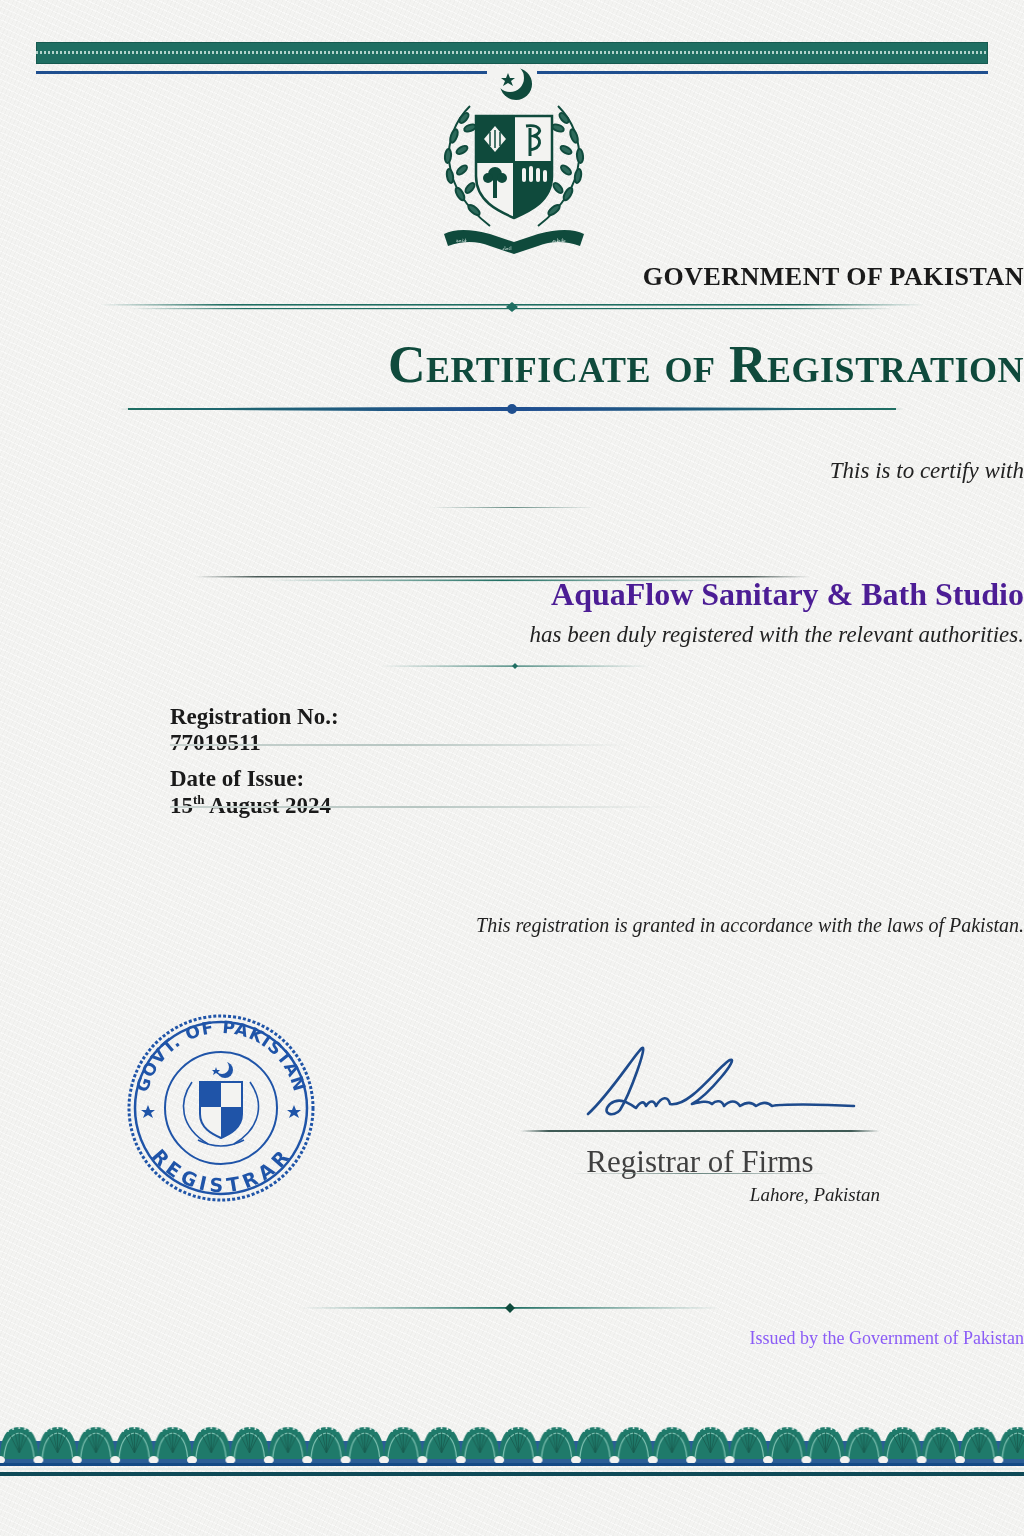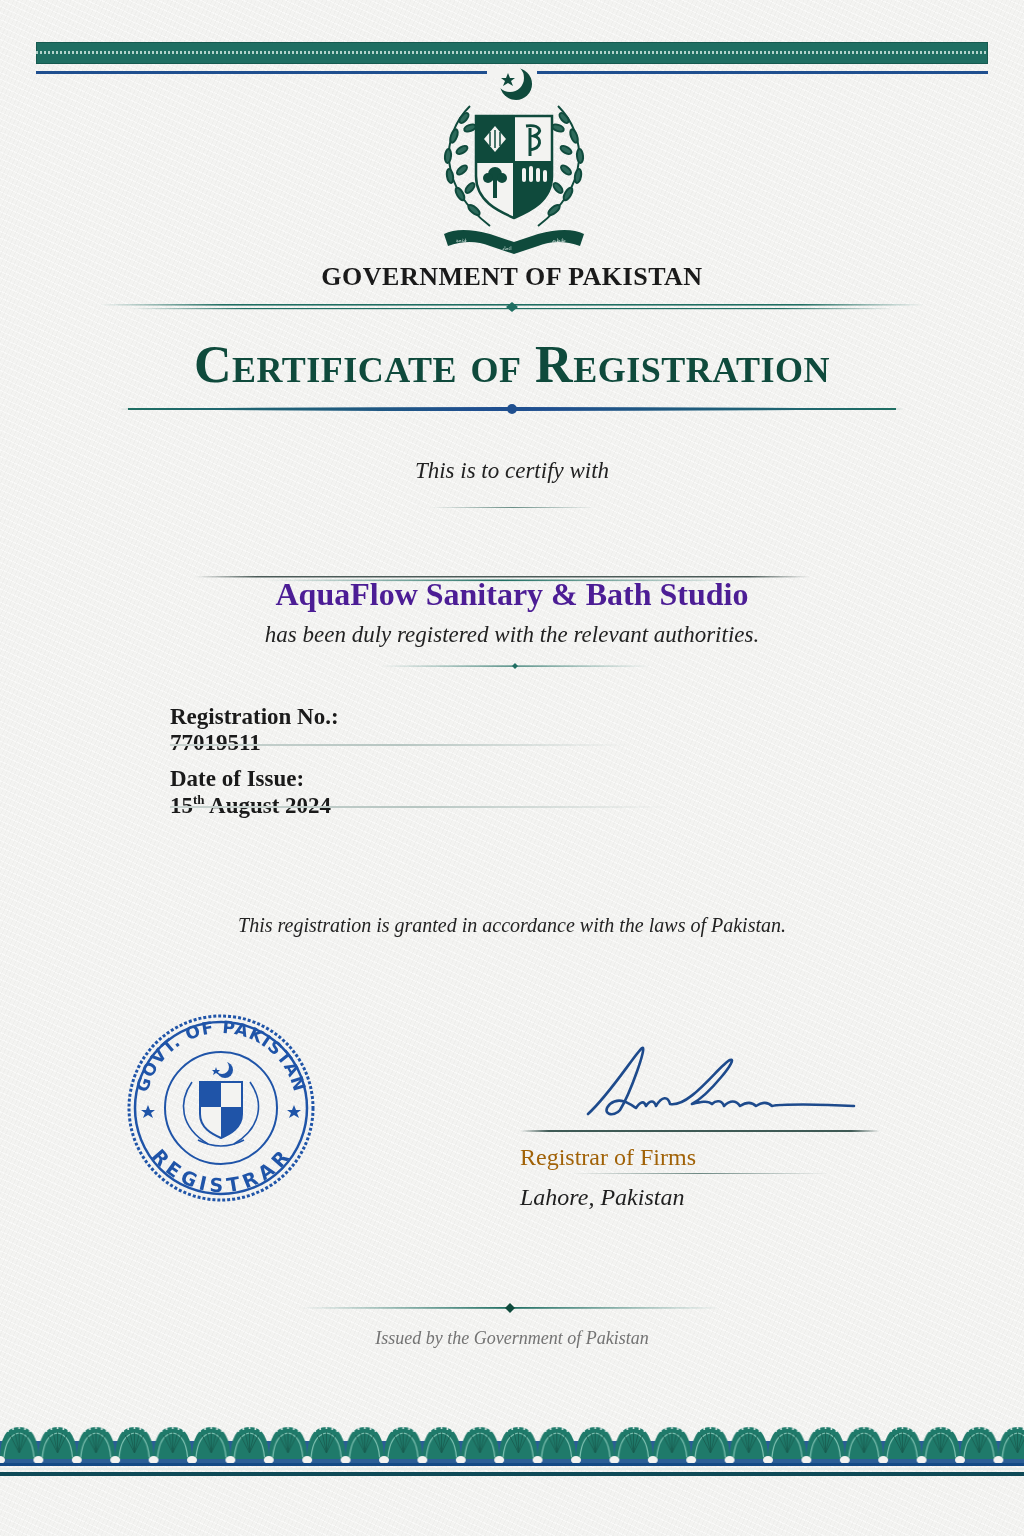--- a/index.html
+++ b/index.html
@@ -6,21 +6,21 @@
   body {
     width:1024px; height:1536px; position:relative; overflow:hidden;
     background:#f3f3f1;
     background-image:
       repeating-linear-gradient(115deg, rgba(0,0,0,0.018) 0px, rgba(0,0,0,0.018) 1px, transparent 1px, transparent 4px),
       repeating-linear-gradient(25deg, rgba(255,255,255,0.5) 0px, rgba(255,255,255,0.5) 1px, transparent 1px, transparent 6px);
     font-family: "Liberation Serif", "DejaVu Serif", serif;
     color:#161616;
   }
   .abs { position:absolute; }
-  .center-text { left:0; right:0; text-align:center; }
+  .center-text { left:0; right:0; text-align:right; }
 
   
   .top-band { left:36px; right:36px; top:42px; height:22px; background:#1f6e62;
     box-shadow: inset 0 0 0 1px #175a50; }
   .top-band::after { content:""; position:absolute; left:0; right:0; top:9px; height:3px;
     background: repeating-linear-gradient(90deg, #d7ece6 0 2px, transparent 2px 4px); opacity:.8; }
   .top-blue { left:36px; right:36px; top:71px; height:3px; background:#1f4f8f; }
   .top-blue-gap { left:487px; width:50px; top:68px; height:10px; background:#f3f3f1; }
 
   
@@ -47,26 +47,26 @@
   sup { font-size:13px; }
 
   .granted { top:914px; font-size:20px; font-style:italic; color:#222; }
 
   
   .stamp { left:108px; top:1012px; width:226px; height:190px; }
 
   
   .sig { left:580px; top:1044px; width:280px; height:80px; }
   .sig-line { left:520px; width:360px; top:1130px; height:2px; background:linear-gradient(90deg,transparent,#3f5a55 8%,#3f5a55 92%,transparent); }
-  .registrar { left:520px; width:360px; top:1144px; text-align:left; font-size:24px; color:#a16207; }
+  .registrar { left:520px; width:360px; top:1144px; text-align:center; font-size:31px; color:#404040; }
   .registrar-rule { left:570px; width:260px; top:1173px; height:1px; background:linear-gradient(90deg,transparent,#6d8883,transparent); }
-  .reg-city { left:520px; width:360px; top:1184px; text-align:left; font-size:24px; font-style:italic; color:#1f1f1f; }
+  .reg-city { left:520px; width:360px; top:1184px; text-align:right; font-size:19px; font-style:italic; color:#1f1f1f; }
 
   .footer-div { left:300px; width:420px; top:1303px; height:10px; }
-  .issued { top:1328px; font-size:18px; font-style:italic; color:#737373; }
+  .issued { top:1328px; font-size:18px; color:#8b5cf6; }
 
   
   .bottom-band { left:0; right:0; top:1423px; height:48px; }
   .bottom-rule { left:0; right:0; top:1472px; height:4px; background:#0f4a57; }
 </style>
 </head>
 <body>
 
 <div class="abs top-band"></div>
 <div class="abs top-blue"></div>

